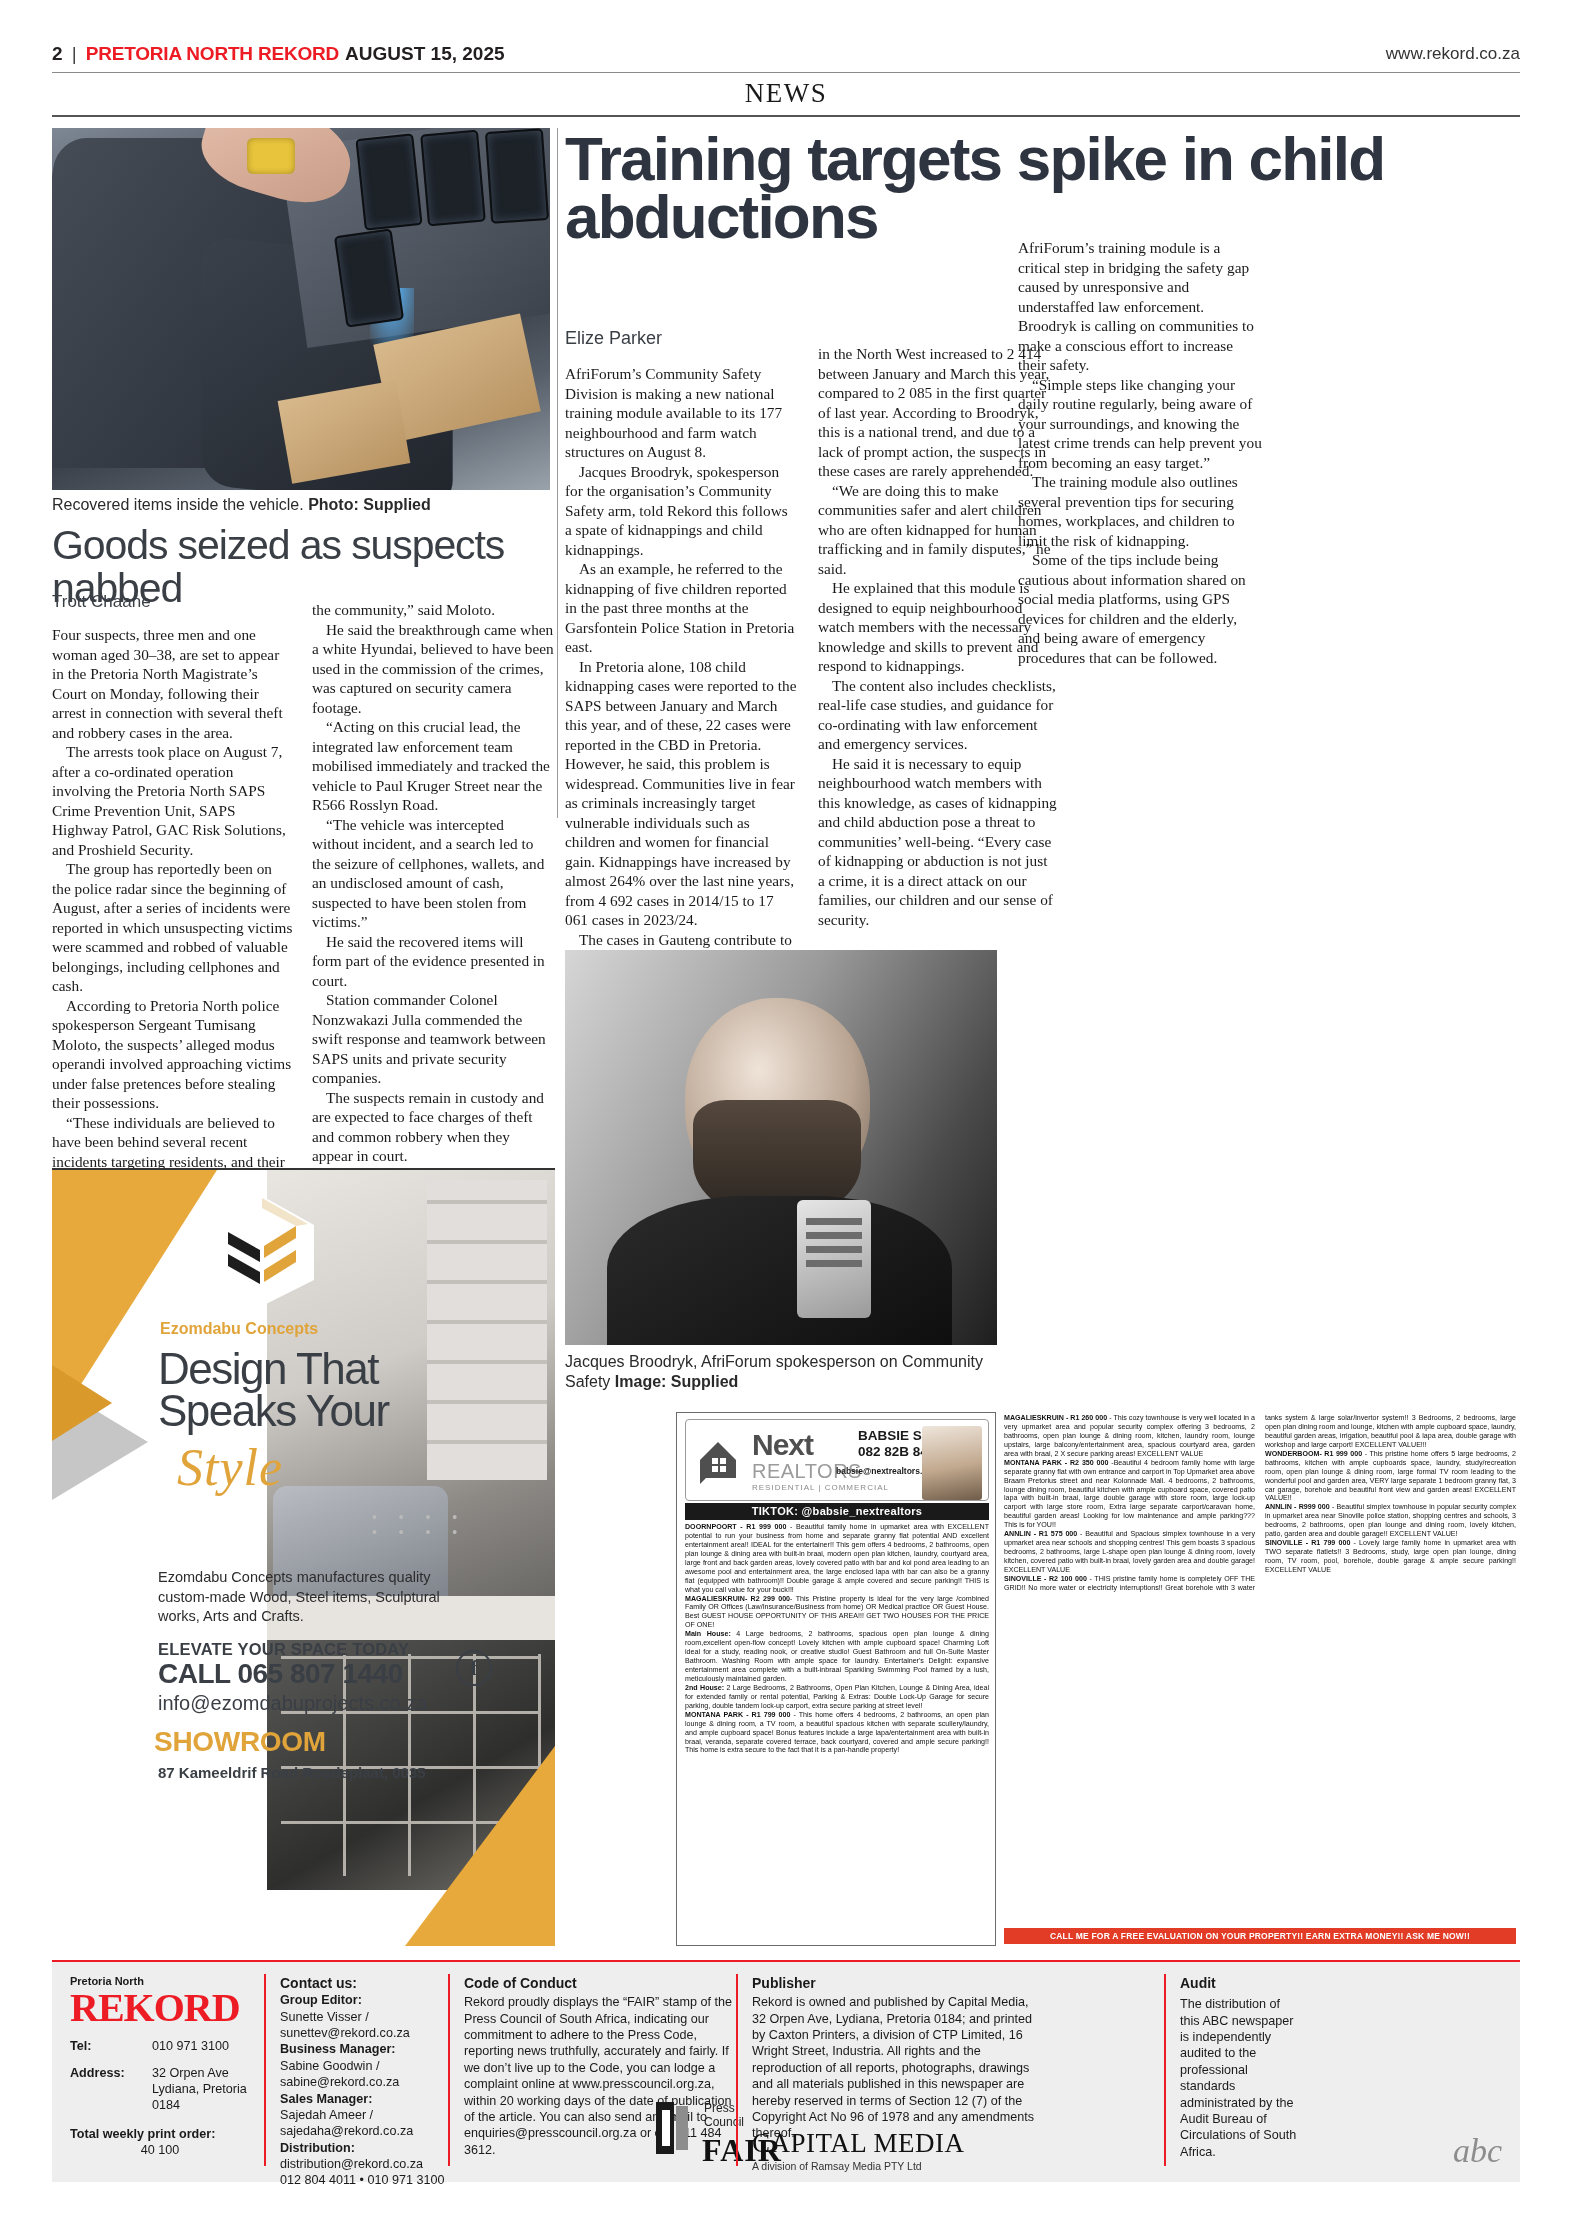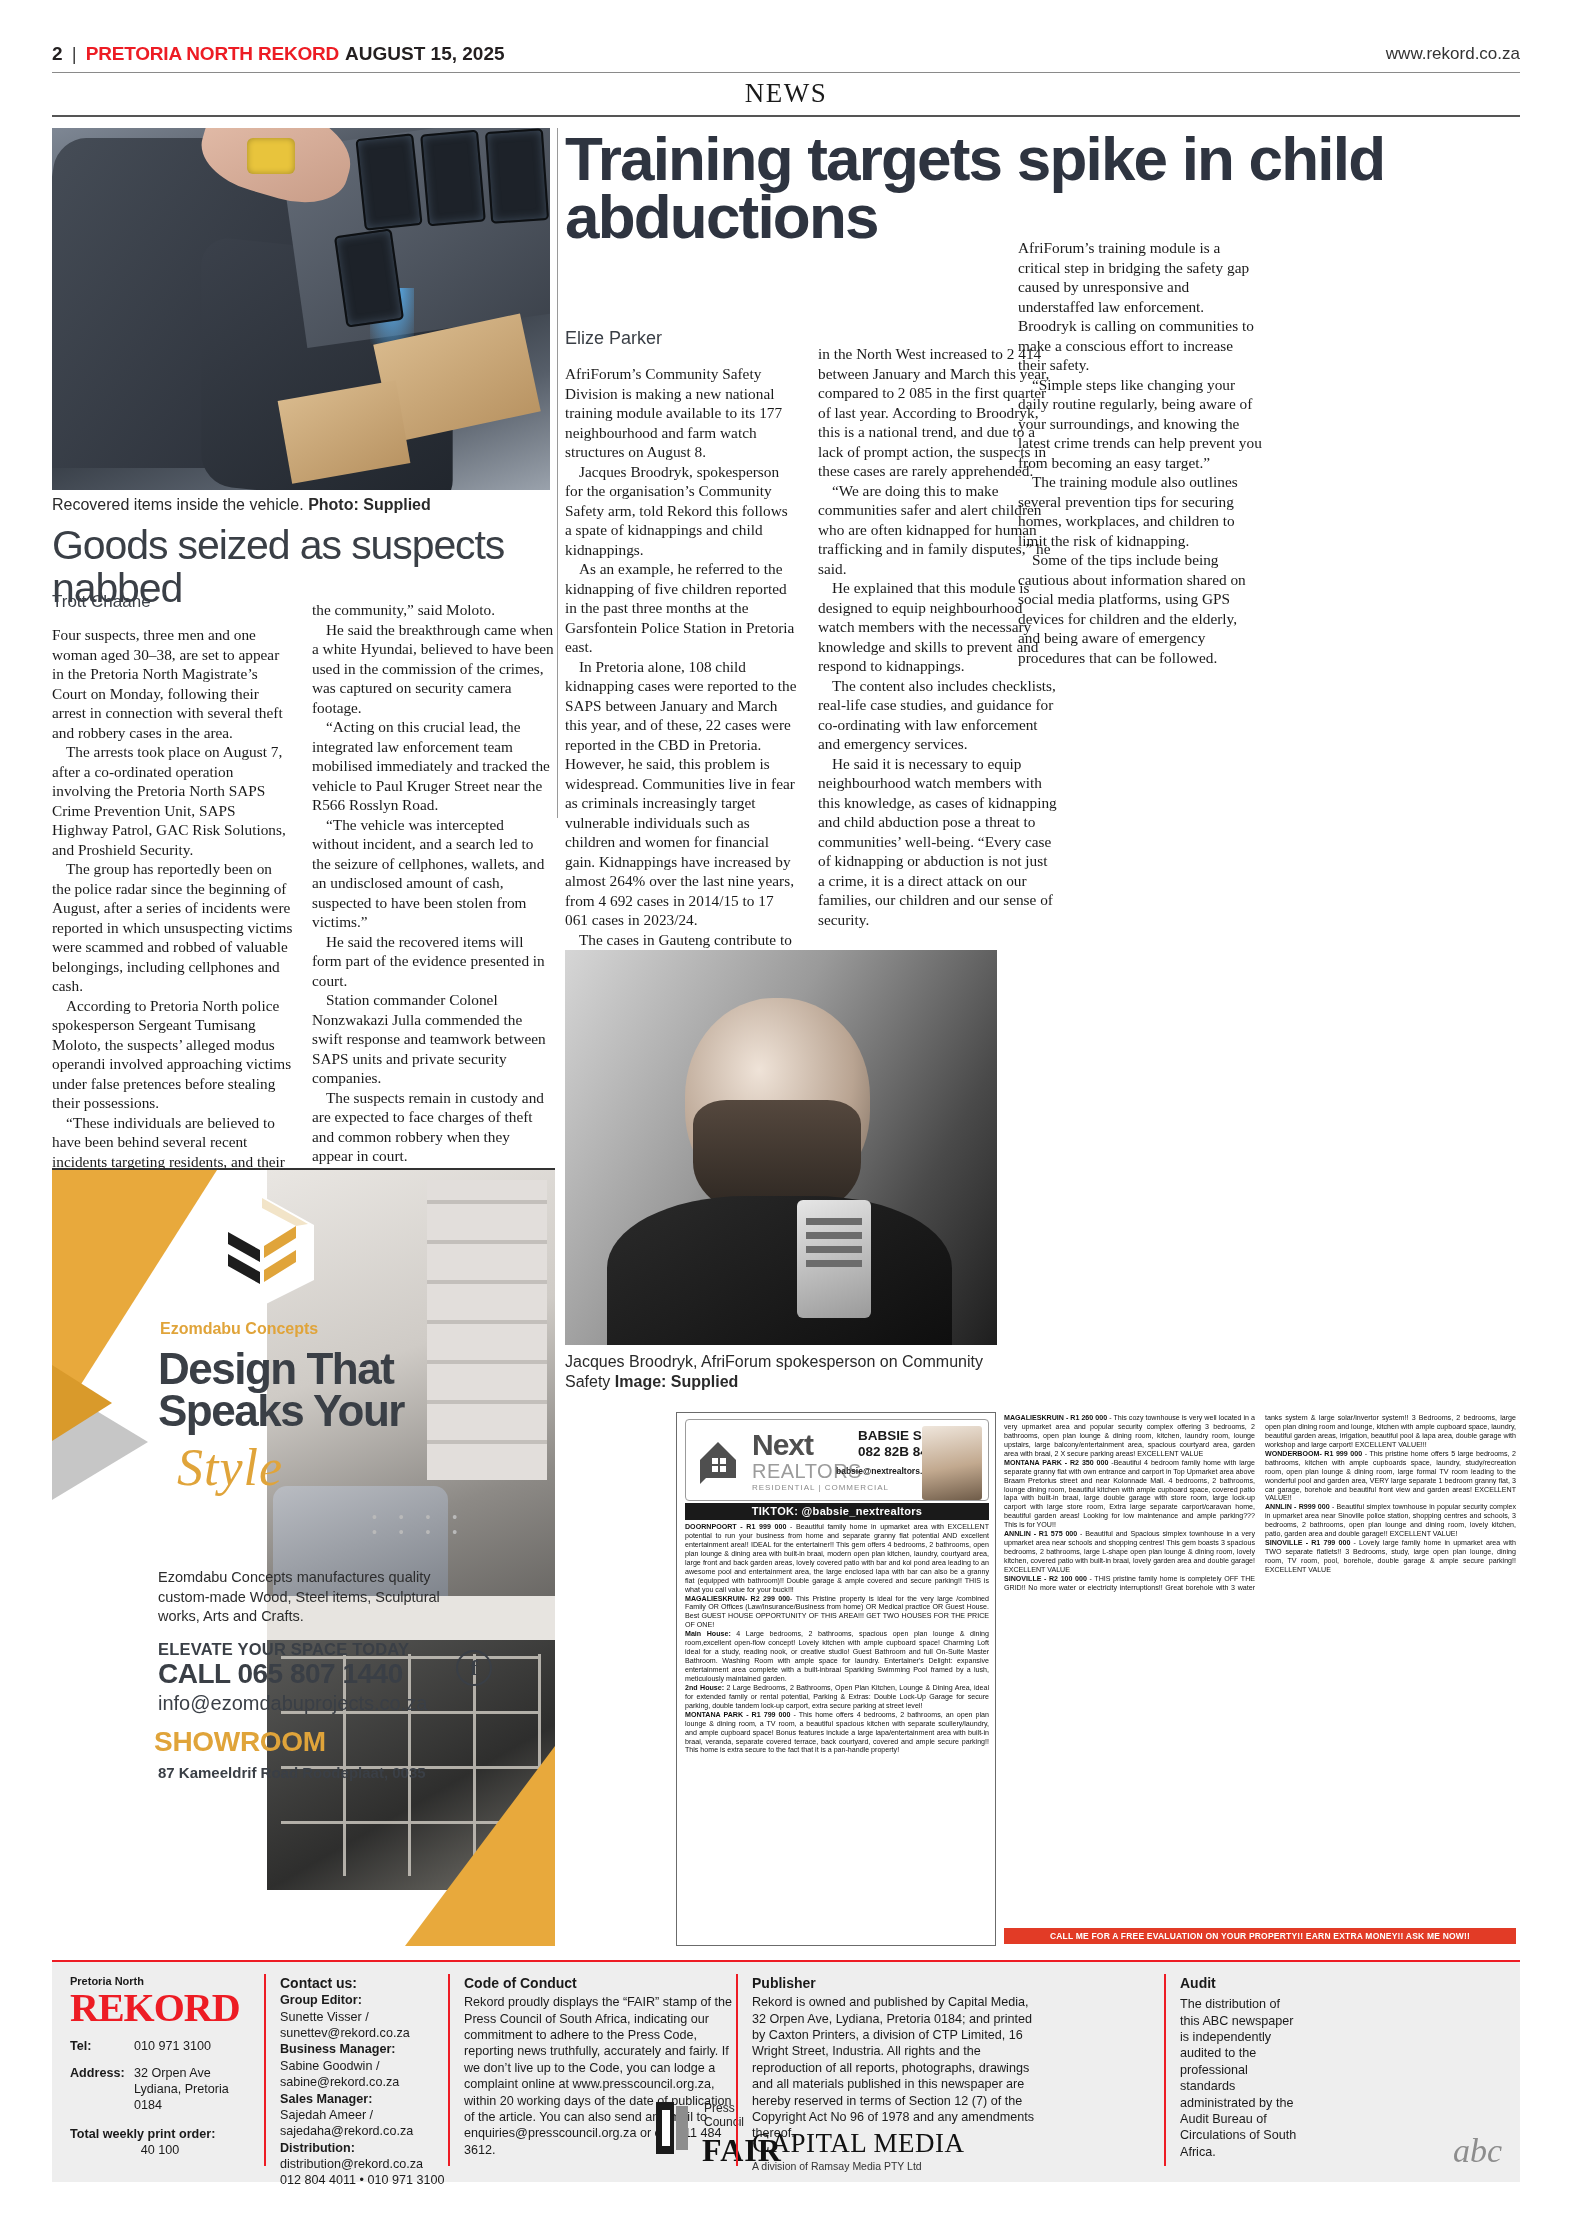--- a/index.html
+++ b/index.html
@@ -108,21 +108,21 @@
   .ez-photo2 { position:absolute; left:215px; top:470px; width:288px; height:250px;
       background:linear-gradient(150deg,#5a5a58,#2e2e2d 60%,#78766f); overflow:hidden; }
   .ez-photo2 .grid { position:absolute; inset:14px;
       background:repeating-linear-gradient(0deg,transparent 0 52px,#c9c5bd 52px 55px),
                  repeating-linear-gradient(90deg,transparent 0 62px,#c9c5bd 62px 65px); opacity:.85; }
 
   .ez-logo { position:absolute; left:150px; top:22px; width:120px; height:118px; }
   .ez-brand { position:absolute; left:108px; top:150px; width:260px; text-align:left;
       font-size:16px; font-weight:700; color:#231f20; }
   .ez-brand span { color:#e0a43a; }
-  .ez-h1 { position:absolute; left:106px; top:178px; font-size:44px; font-weight:700;
+  .ez-h1 { position:absolute; left:106px; top:178px; font-size:44px; font-weight:400;
       color:#3a3f46; letter-spacing:-1.5px; line-height:.96; }
   .ez-script { position:absolute; left:125px; top:268px; font-family:"Liberation Serif", serif;
       font-style:italic; font-size:52px; color:#e0a43a; letter-spacing:1px; }
   .ez-dots { position:absolute; left:320px; top:340px; width:120px; height:50px; color:#b9b9b9; font-size:14px; letter-spacing:9px; line-height:15px; }
   .ez-body { position:absolute; left:106px; top:398px; width:290px; font-size:14.5px; color:#2c2c2c; line-height:1.35; }
   .ez-cta { position:absolute; left:106px; top:470px; font-size:16.5px; font-weight:700; color:#3a3f46; letter-spacing:.2px; }
   .ez-call { position:absolute; left:106px; top:488px; font-size:28px; font-weight:700; color:#3a3f46; letter-spacing:-.5px; }
   .ez-mail { position:absolute; left:106px; top:522px; font-size:20px; color:#3a3f46; }
   .ez-fb { position:absolute; left:404px; top:480px; width:36px; height:36px; border-radius:50%;
       border:2px solid #3a3f46; color:#3a3f46; font-weight:700; font-size:22px; text-align:center; line-height:32px; font-family:"Liberation Serif",serif; }
@@ -156,21 +156,21 @@
   
   .footer { position:absolute; left:52px; top:1960px; width:1468px; height:222px; background:#eeeeee; }
   .f-rule { position:absolute; top:0; left:0; width:100%; height:2px; background:#ed1c24; }
   .fcol { position:absolute; top:14px; font-size:12.6px; color:#1a1a1a; line-height:1.3; }
   .fcol b { font-weight:700; }
   .fdiv { position:absolute; top:14px; width:2px; height:192px; background:#ed1c24; }
 
   .f1 { left:18px; width:180px; }
   .f-pn { font-size:11px; font-weight:700; }
   .f-rekord { font-family:"Liberation Serif", serif; font-weight:700; font-size:40px; color:#ed1c24; letter-spacing:-1px; line-height:1; }
-  .f-kv { display:flex; gap:2px; margin-top:10px; }
+  .f-kv { display:flex; gap:20px; margin-top:10px; }
   .f-kv .k { font-weight:700; min-width:62px; }
 
   .f2 { left:228px; width:170px; }
   .f3 { left:412px; width:270px; }
   .f4 { left:700px; width:290px; }
   .f5 { left:1128px; width:120px; }
 
   .press-logo { position:absolute; left:600px; top:140px; width:46px; height:56px; }
   .press-txt { position:absolute; left:652px; top:142px; font-size:12px; line-height:1.15; color:#222; }
   .press-fair { position:absolute; left:650px; top:172px; font-family:"Liberation Serif",serif; font-size:32px; font-weight:700; letter-spacing:1px; color:#111; }

